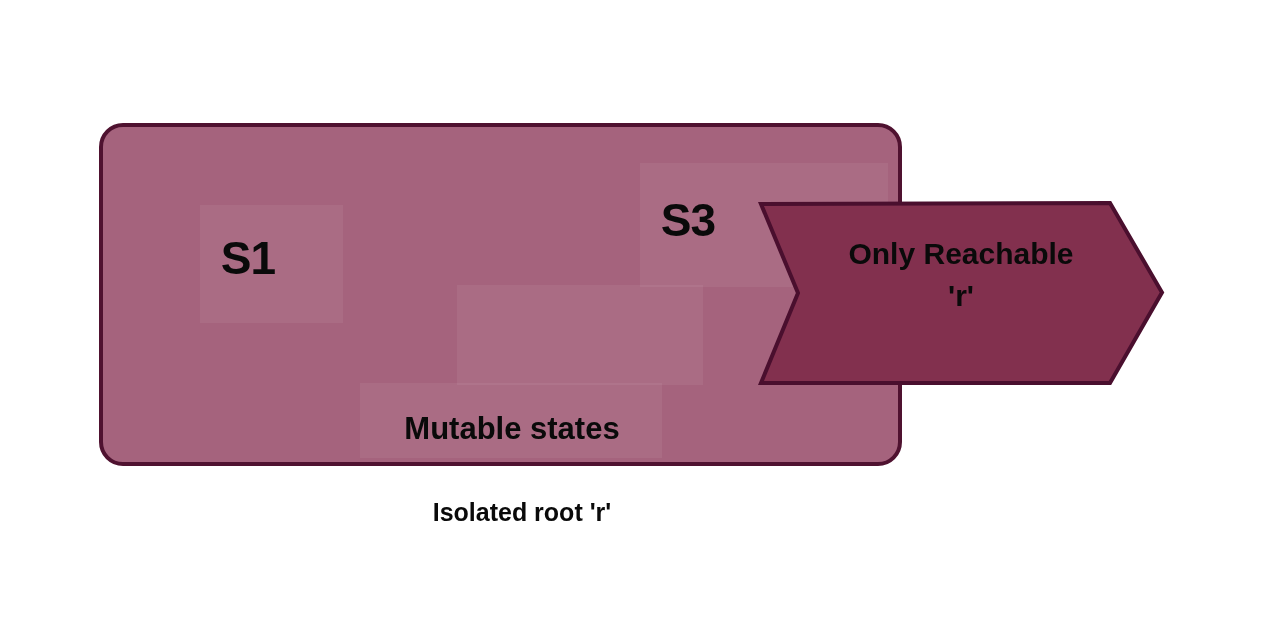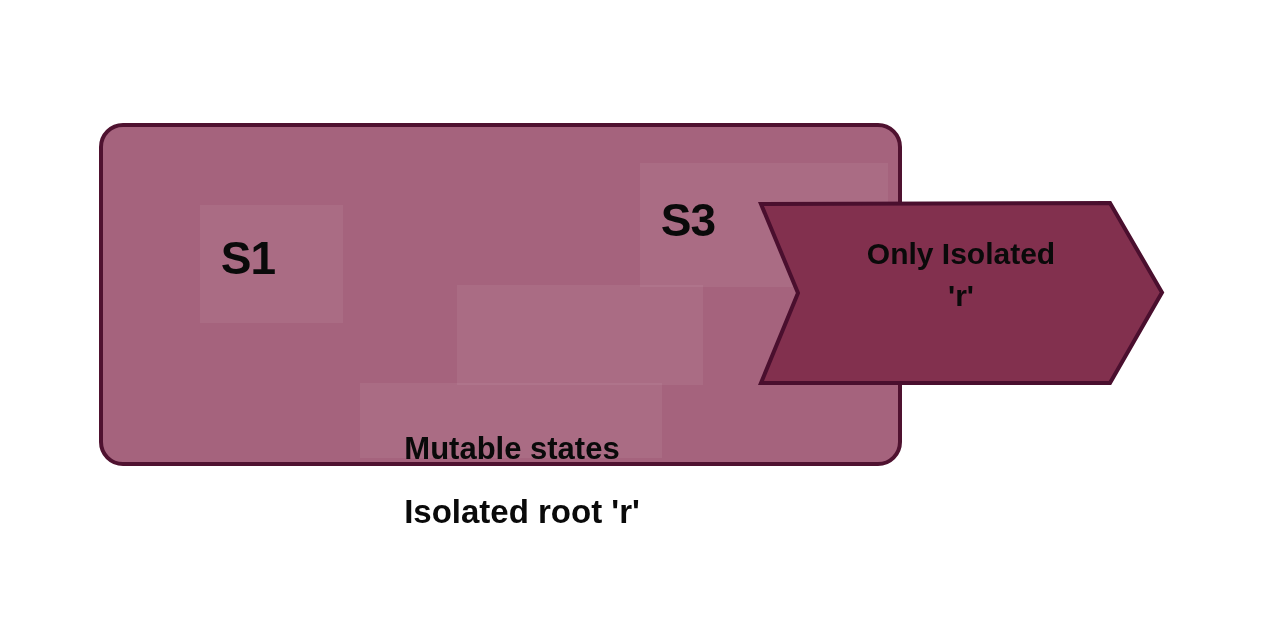--- a/index.html
+++ b/index.html
@@ -56,30 +56,29 @@
 
   .mutable-label {
     z-index: 3;
     left: 362px;
     top: 410px;
     width: 300px;
     text-align: center;
     font-size: 31px;
     font-weight: 600;
     line-height: 38px;
-    margin-top: 20px;
   }
 
   .root-caption {
     z-index: 3;
     left: 322px;
     top: 492px;
     width: 400px;
     text-align: center;
-    font-size: 33px;
+    font-size: 25px;
     font-weight: 700;
     line-height: 40px;
   }
 
   .arrow-svg {
     left: 756px;
     top: 198px;
     width: 412px;
     height: 192px;
     z-index: 4;
@@ -119,17 +118,17 @@
 
   <div class="abs mutable-label">Mutable states</div>
 
   <div class="abs root-caption">Isolated root 'r'</div>
 
   <svg class="abs arrow-svg" viewBox="0 0 412 192" xmlns="http://www.w3.org/2000/svg" aria-hidden="true">
     <polygon points="5,6 354,5 406,94.5 354,185 5,185 42,95"></polygon>
   </svg>
 
   <div class="abs arrow-label">
-    <div>Only Isolated</div>
+    <div>Only Reachable</div>
     <div>'r'</div>
   </div>
 
 </div>
 
 </body></html>

